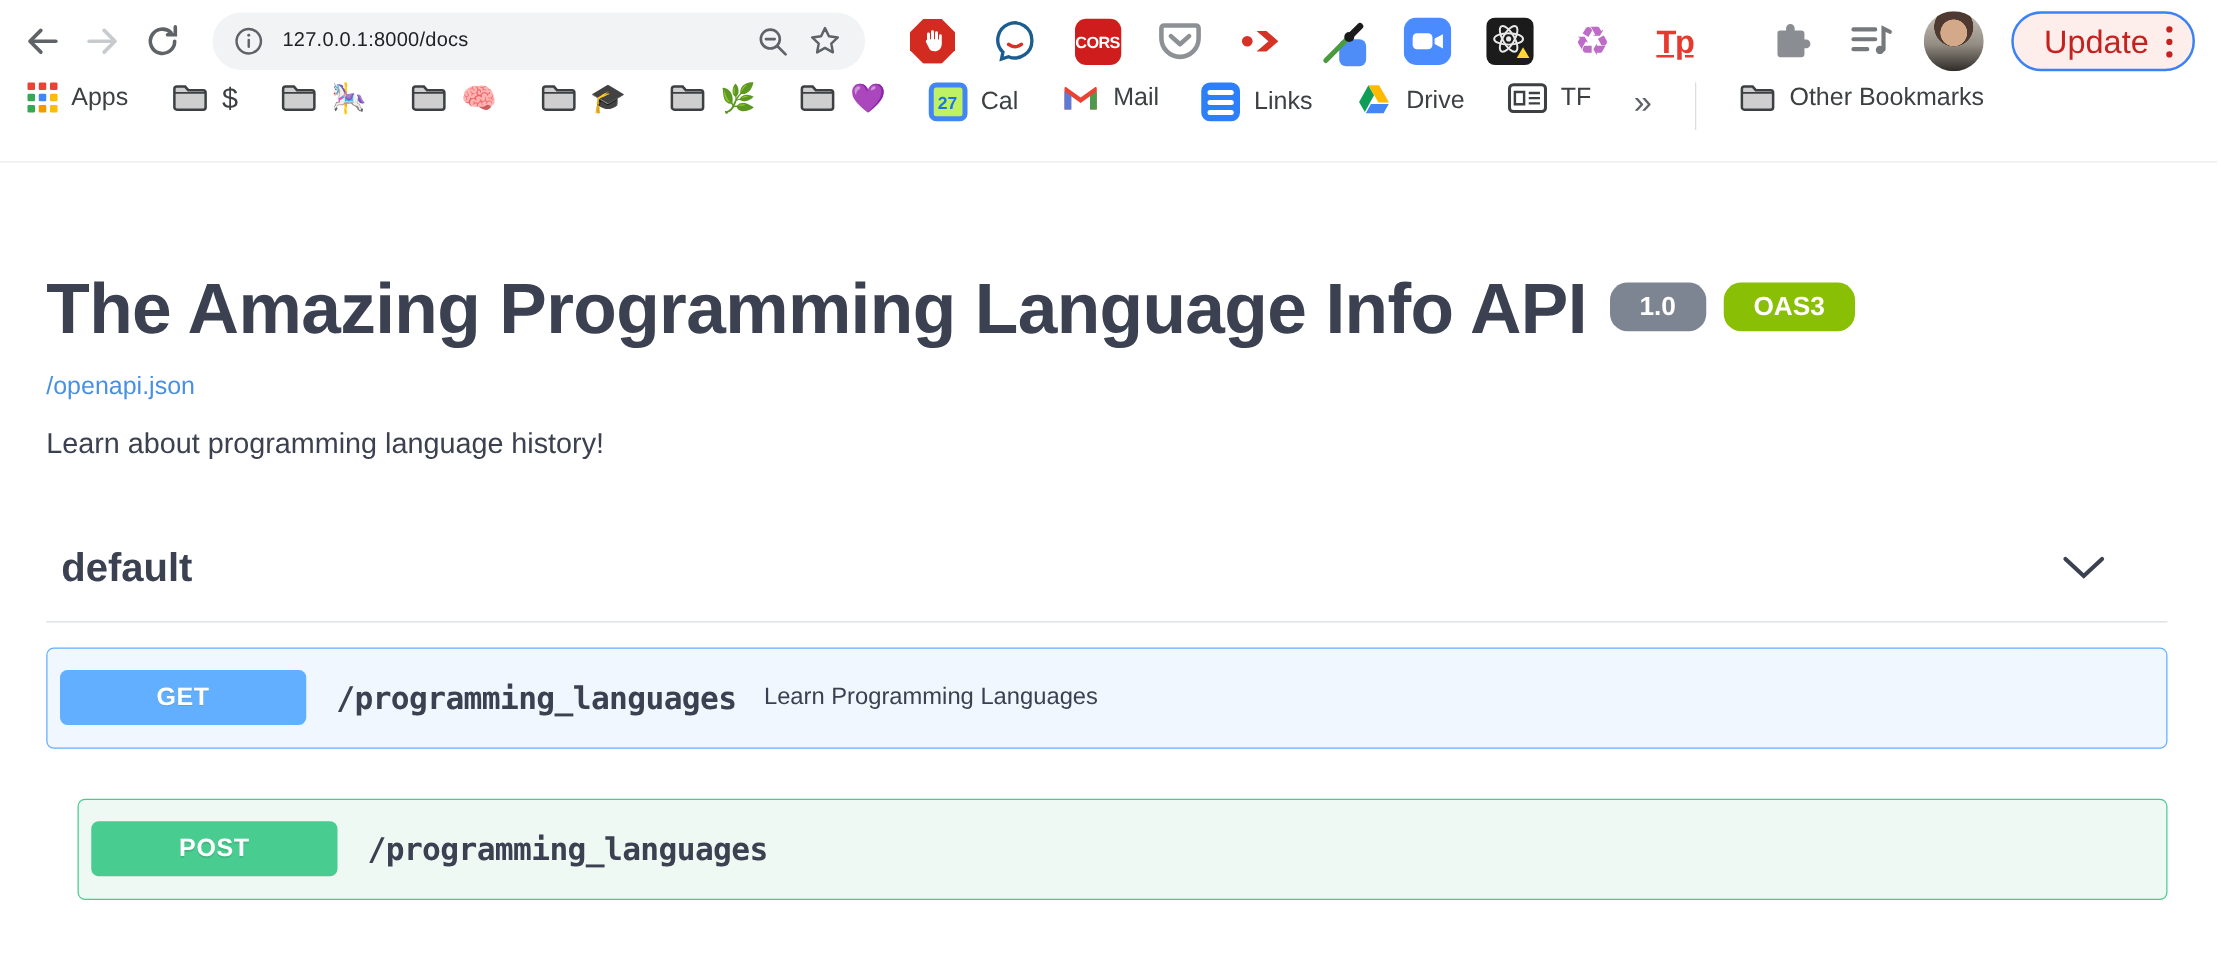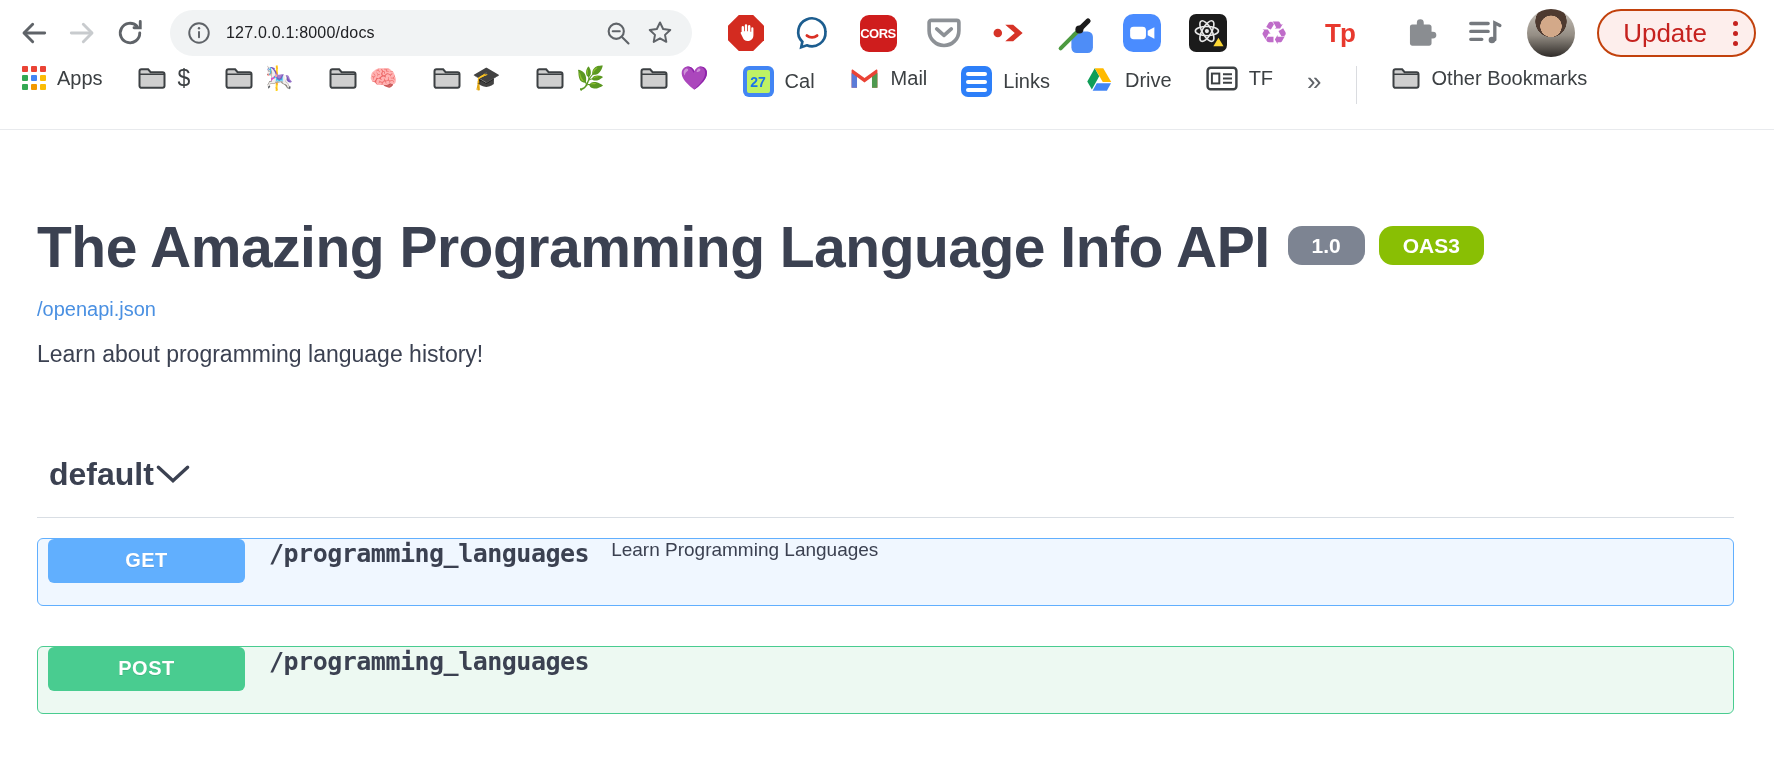--- a/index.html
+++ b/index.html
@@ -11,29 +11,29 @@
   .nav-btn { width:48px; height:48px; border-radius:50%; display:flex; align-items:center; justify-content:center; flex:0 0 auto; }
   .omnibox { width:522px; height:46px; background:#f1f3f4; border-radius:24px; display:flex; align-items:center;
              padding:0 18px 0 16px; margin-left:16px; gap:14px; flex:0 0 auto; }
   .omnibox .url { font-size:16px; color:#202124; letter-spacing:.2px; flex:1; white-space:nowrap; }
   .ext-strip { display:flex; align-items:center; gap:26px; margin-left:34px; }
   .ext { width:40px; height:40px; display:flex; align-items:center; justify-content:center; flex:0 0 auto; }
   .stop-octagon { width:36px; height:36px; background:#d32b20; display:flex; align-items:center; justify-content:center;
                   clip-path:polygon(30% 0,70% 0,100% 30%,100% 70%,70% 100%,30% 100%,0 70%,0 30%); }
   .cors-badge { width:37px; height:37px; background:#cf1d1d; border-radius:9px; color:#fff; font-weight:bold;
                 font-size:13px; letter-spacing:-.5px; display:flex; align-items:center; justify-content:center; }
-  .tp-label { color:#e8392e; font-weight:bold; font-size:26px; letter-spacing:-1px; }
+  .tp-label { color:#e8392e; font-weight:bold; font-size:26px; letter-spacing:-1px;text-decoration:underline; }
   .recycle-glyph { color:#bf6cc9; font-size:32px; line-height:1; }
   .right-cluster { margin-left:auto; display:flex; align-items:center; gap:22px; }
   .avatar { width:48px; height:48px; border-radius:50%; flex:0 0 auto;
             background: radial-gradient(circle at 50% 36%, #d3a989 0 27%, rgba(0,0,0,0) 28%),
                         radial-gradient(circle at 50% 26%, #4e3a30 0 36%, rgba(0,0,0,0) 37%),
                         linear-gradient(180deg,#c9c3bb 0%,#948d84 55%,#2f2b28 100%); }
-  .update-btn { height:48px; border:2px solid #c2410c; background:#fdeeec; border-radius:26px;
-                display:flex; align-items:center; gap:26px; padding:0 16px 0 24px; }
+  .update-btn { height:48px; border:2px solid #3b82f6; background:#fdeeec; border-radius:26px;
+                display:flex; align-items:center; gap:14px; padding:0 16px 0 24px; }
   .update-btn .lbl { font-size:26px; }
   .dots { display:flex; flex-direction:column; gap:5px; }
   .dots i { width:5px; height:5px; border-radius:50%; background:#c5221f; display:block; }
 
   
   .bookmarks { height:64px; display:flex; align-items:flex-start; padding:0 22px; gap:34px;
                border-bottom:1px solid #e8eaed; color:#3c4043; font-size:20px; white-space:nowrap; }
   .bm { display:flex; align-items:center; gap:11px; flex:0 0 auto; }
   .bm .emoji { font-size:23px; line-height:1; }
   .apps-grid { display:grid; grid-template-columns:repeat(3,6px); grid-auto-rows:6px; gap:3px; }
@@ -49,25 +49,25 @@
 
   
   .content { padding:0 40px 0 37px; }
   .title-row { margin-top:88px; display:flex; align-items:flex-start; gap:18px; }
   h1.api-title { font-size:57px; font-weight:bold; color:#3b4151; letter-spacing:-.5px; line-height:1.05; }
   .badges { display:flex; gap:14px; margin-top:8px; flex:0 0 auto; }
   .badge { color:#fff; font-weight:bold; font-size:21px; padding:9px 24px; border-radius:14px; line-height:1; }
   .spec-link { display:inline-block; margin-top:20px; font-size:20px; color:#4a90e2; text-decoration:none; }
   .api-desc { margin-top:20px; font-size:23px; color:#3b4151; }
 
-  .section-header { margin-top:88px; display:flex; align-items:center; justify-content:flex-start;
+  .section-header { margin-top:68px; display:flex; align-items:center; justify-content:space-between;
                     padding:0 48px 24px 12px; border-bottom:1px solid #d9dee4; }
   .section-header h2 { font-size:32px; font-weight:bold; color:#3b4151; }
 
-  .opblock { margin-top:20px; height:68px; border:1px solid; border-radius:6px; display:flex; align-items:flex-start; }
+  .opblock { margin-top:20px; height:81px; border:1px solid; border-radius:6px; display:flex; align-items:center; }
   .opblock + .opblock { margin-top:40px; }
   .method { width:197px; height:44px; margin-left:10px; border-radius:6px; color:#fff; font-weight:bold;
             font-size:20px; letter-spacing:.5px; display:flex; align-items:center; justify-content:center;
             text-shadow:0 1px 0 rgba(0,0,0,.1); }
   .path { margin-left:24px; font-family:"DejaVu Sans Mono","Liberation Mono",monospace; font-weight:bold;
           font-size:25px; color:#3b4151; letter-spacing:-.5px; }
   .summary { margin-left:22px; font-size:19px; color:#3b4151; }
 </style>
 </head>
 <body>
@@ -327,18 +327,18 @@
         <path d="M4 4l14 13L32 4"></path>
       </svg>
   </div>
 
   <div class="opblock" style="border-color: rgb(97, 175, 254); background: rgb(240, 247, 255);">
     <span class="method" style="background: rgb(97, 175, 254);">GET</span>
     <span class="path">/programming_languages</span>
     <span class="summary">Learn Programming Languages</span>
   </div>
 
-  <div class="opblock" style="border-color: rgb(73, 204, 144); background: rgb(237, 249, 242);">
+  <div class="opblock" style="border-color: rgb(73, 204, 144); background: rgb(237, 249, 242); margin-left: 25px;">
     <span class="method" style="background: rgb(73, 204, 144);">POST</span>
     <span class="path">/programming_languages</span>
   </div>
 
 </div>
 
 </body></html>

